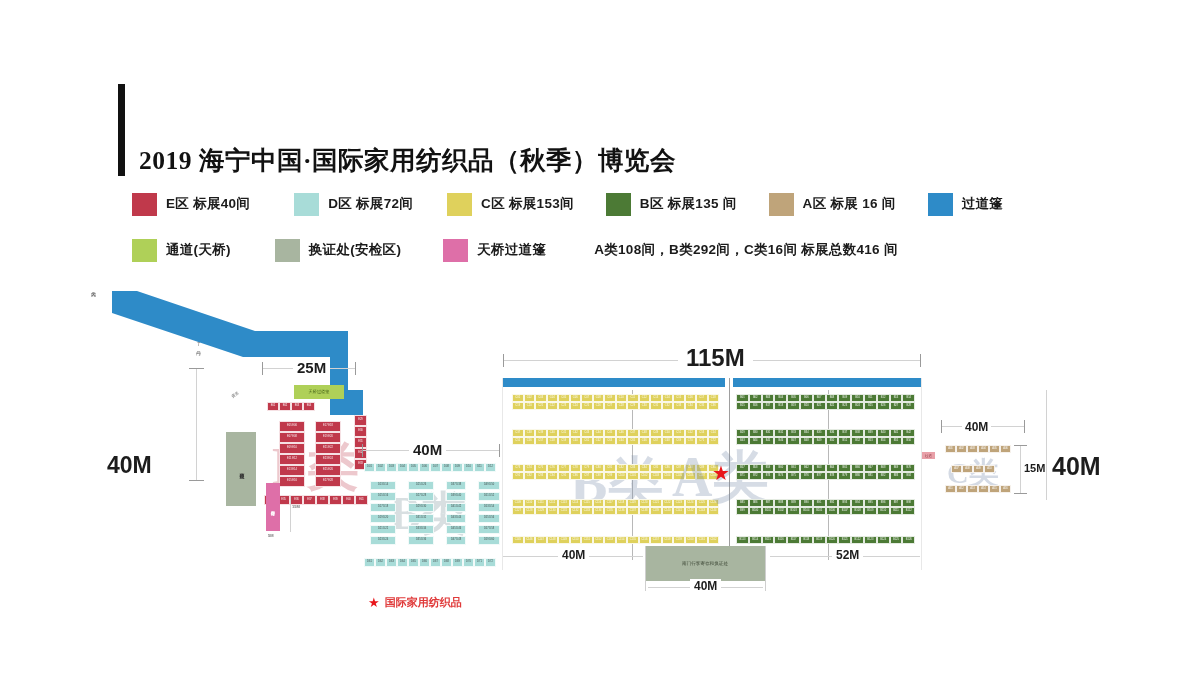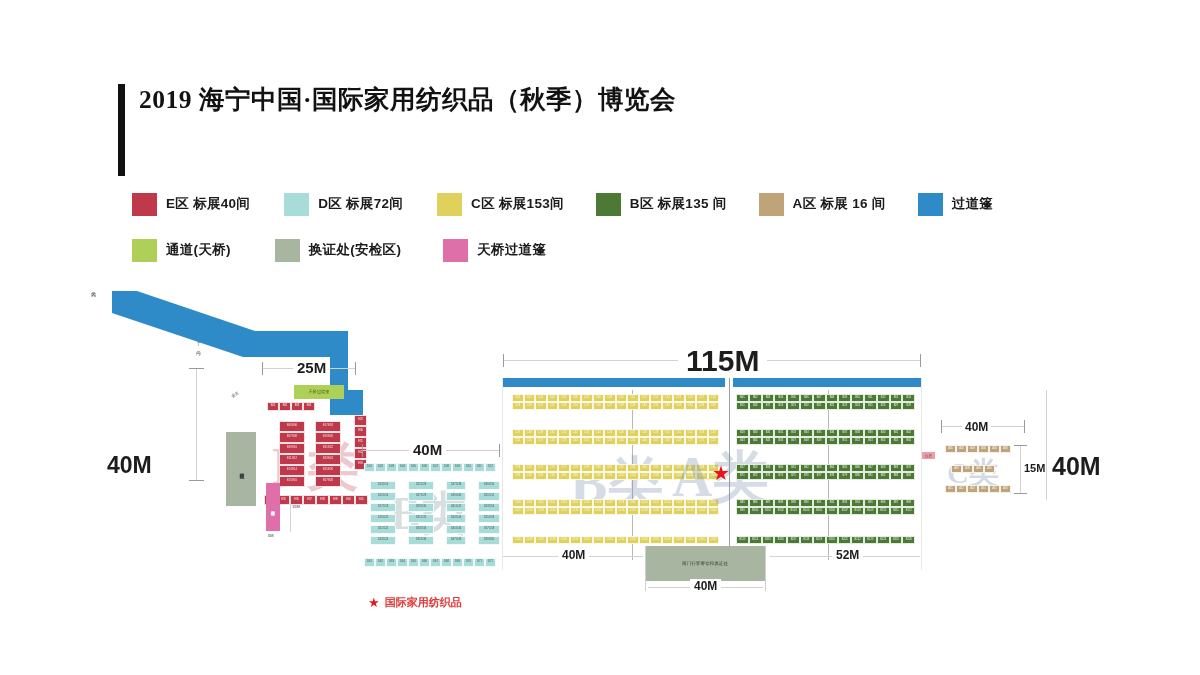--- a/index.html
+++ b/index.html
@@ -7,21 +7,21 @@
     width: 1200px; height: 675px;
     background: #ffffff;
     font-family: "Liberation Sans", "DejaVu Sans", sans-serif;
     overflow: hidden;
   }
   #page { position: relative; width: 1200px; height: 675px; background:#fff; }
 
   
   .title-wrap { position:absolute; left:118px; top:84px; display:flex; }
   .title-bar { width:7px; background:#111; margin-right:14px; height:92px; }
-  .titles { display:flex; flex-direction:column; justify-content:flex-start;gap:46px; }
+  .titles { display:flex; flex-direction:column; justify-content:flex-end;gap:46px; }
   .title-main {
     font-family: "Liberation Serif","DejaVu Serif",serif;
     font-weight:700; font-size:25.5px; color:#121212;
     letter-spacing:0.5px; line-height:1.22; white-space:nowrap;
   }
   .title-sub {
     font-family: "Liberation Serif","DejaVu Serif",serif;
     font-weight:700; font-size:33px; color:#121212;
     letter-spacing:2px; line-height:1.25; margin-top:5px; white-space:nowrap;
   }
@@ -91,21 +91,21 @@
 
   <div class="title-wrap">
     <div class="title-bar"></div>
     <div class="titles">
       <div class="title-main">2019  海宁中国·国际家用纺织品（秋季）博览会</div>
     </div>
   </div>
 
   <div class="legend">
     <div class="legend-row r1">
-      <div class="lg-item" style="margin-right:34px;justify-content:flex-end;">
+      <div class="lg-item" style="margin-right:44px;justify-content:flex-end;">
         <span class="sw" style="background:#C0394B;"></span>
         <span class="lg-label">E区  标展40间</span>
       </div>
       <div class="lg-item" style="margin-right:34px;">
         <span class="sw" style="background:#A8DCD8;"></span>
         <span class="lg-label">D区  标展72间</span>
       </div>
       <div class="lg-item" style="margin-right:32px;">
         <span class="sw" style="background:#DFD15C;"></span>
         <span class="lg-label">C区  标展153间</span>
@@ -130,20 +130,21 @@
         <span class="lg-label">通道(天桥)</span>
       </div>
       <div class="lg-item" style="margin-right:42px;">
         <span class="sw" style="background:#A8B5A0;"></span>
         <span class="lg-label">换证处(安检区)</span>
       </div>
       <div class="lg-item" style="margin-right:48px;">
         <span class="sw" style="background:#DE6FA8;"></span>
         <span class="lg-label">天桥过道篷</span>
       </div>
+      <div class="lg-summary">A类108间，B类292间，C类16间   标展总数416 间</div>
     </div>
   </div>
 
   <div class="map">
 
     <svg width="500" height="150" style="left:95px; top:5px;">
       <polygon points="17,6 42,6 160,46 253,46 253,105 268,105 268,130 235,130 235,72 148,72 17,28" fill="#2E8BC8"></polygon>
     </svg>
     <div class="vtxt" style="left:91px; top:8px; font-size:4.5px; color:#555; letter-spacing:0.3px;">北大门</div>
     <div class="vtxt" style="left:196px; top:62px; font-size:4.5px; color:#555; letter-spacing:0.3px;">7号门</div>
@@ -293,21 +294,21 @@
         <div class="cell dark-txt" style="width:11px;height:9px;background:#A8DCD8;">D69</div>
         <div class="cell dark-txt" style="width:11px;height:9px;background:#A8DCD8;">D70</div>
         <div class="cell dark-txt" style="width:11px;height:9px;background:#A8DCD8;">D71</div>
         <div class="cell dark-txt" style="width:11px;height:9px;background:#A8DCD8;">D72</div>
       </div>
     </div>
 
     <div class="dim-h" style="left:503px; top:80px; width:418px;"></div>
     <div class="dim-cap-v" style="left:503px; top:74px; height:13px;"></div>
     <div class="dim-cap-v" style="left:920px; top:74px; height:13px;"></div>
-    <div class="dim-txt" style="left:678px; top:64px; font-size:30px; background:#fff; padding:0 8px;">115M</div>
+    <div class="dim-txt" style="left:678px; top:64px; font-size:24px; background:#fff; padding:0 8px;">115M</div>
 
     <div style="left:503px; top:98px; width:222px; height:9px; background:#2E8BC8;"></div>
     <div style="left:733px; top:98px; width:188px; height:9px; background:#2E8BC8;"></div>
 
     <div class="guide" style="left:502px; top:98px; width:1px; height:192px;"></div>
     <div class="guide" style="left:921px; top:98px; width:1px; height:192px;"></div>
     <div class="guide" style="left:729px; top:98px; width:1px; height:192px; background:#9e9e9e;"></div>
     <div class="guide" style="left:632px; top:110px; width:1px; height:170px; background:#b8b8b8;"></div>
     <div class="guide" style="left:828px; top:110px; width:1px; height:170px; background:#b8b8b8;"></div>
 

